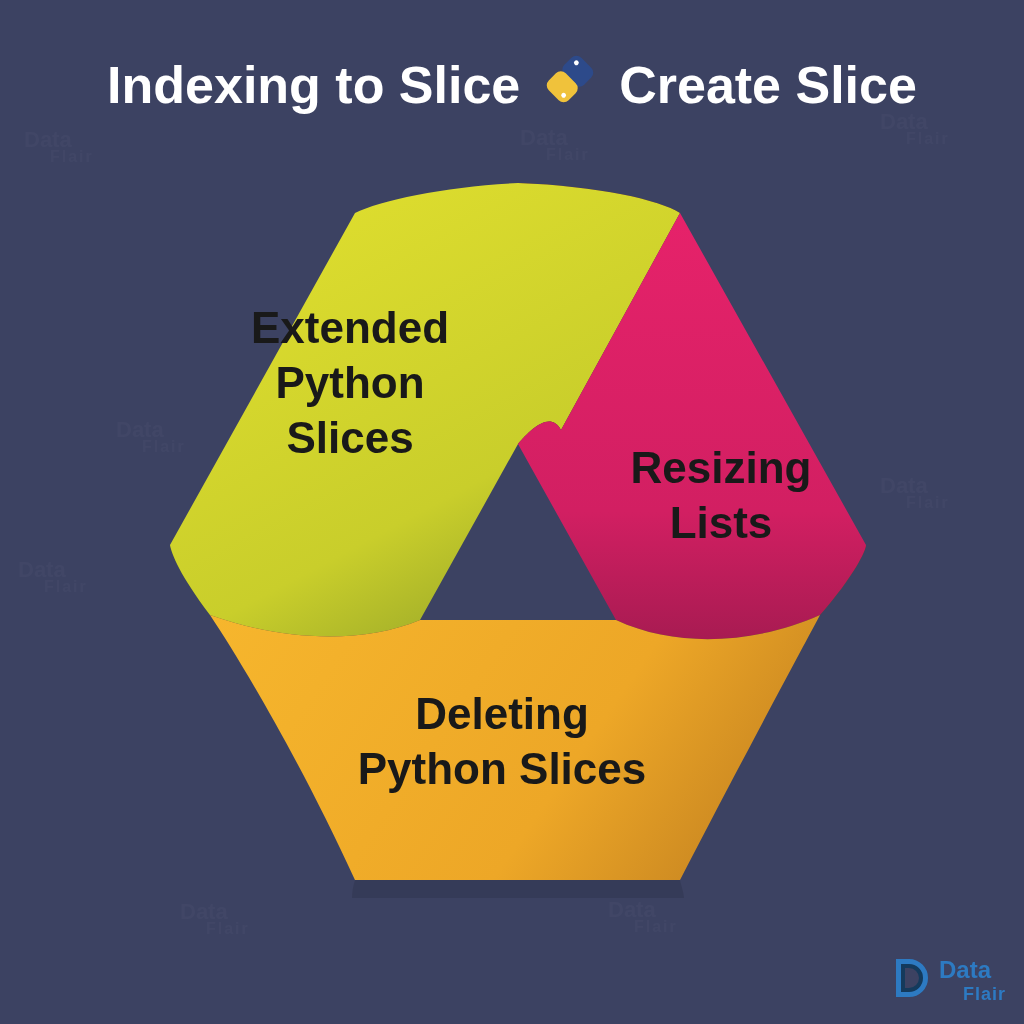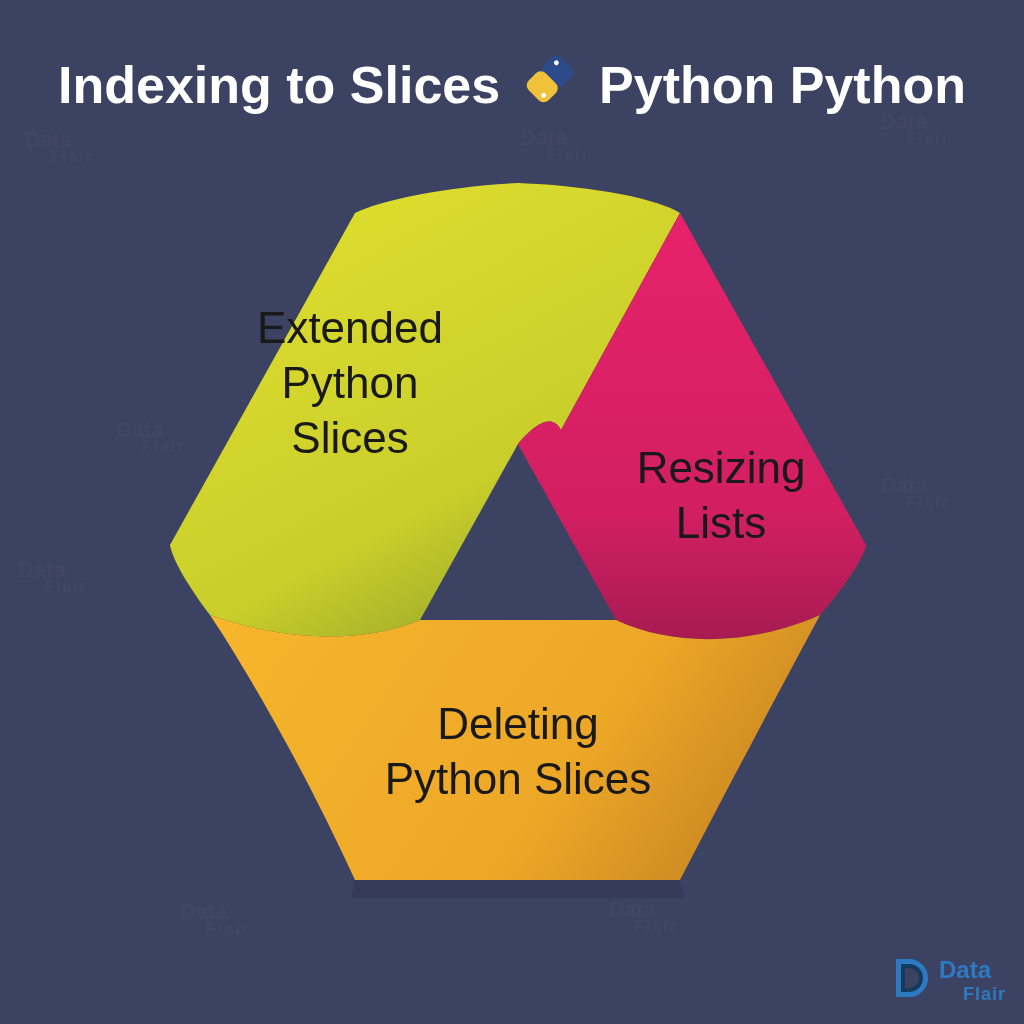--- a/index.html
+++ b/index.html
@@ -29,21 +29,21 @@
     font-size: 52px;
     font-weight: 700;
   }
   .title span {
     vertical-align: middle;
   }
   .tri-label {
     position: absolute;
     color: #191919;
     font-size: 44px;
-    font-weight: 400;
+    font-weight: 700;
     line-height: 1.25;
     text-align: center;
     pointer-events: none;
   }
   .logo {
     position: absolute;
     right: 18px;
     bottom: 18px;
     display: flex;
     align-items: center;
@@ -87,32 +87,32 @@
 <div class="wm" style="left:180px; top:902px;">
     <span class="w1">Data</span>
     <span class="w2">Flair</span>
   </div>
 <div class="wm" style="left:608px; top:900px;">
     <span class="w1">Data</span>
     <span class="w2">Flair</span>
   </div>
 
 <div class="title">
-  <span>Indexing to Slices</span>
+  <span>Indexing to Slice</span>
   <span style="display:inline-block;vertical-align:middle;margin:0 6px;">
     <svg width="58" height="58" viewBox="0 0 58 58">
       <g transform="rotate(45 29 29)">
         <rect x="15" y="6" width="28" height="24" rx="7" fill="#2d4a8a"></rect>
         <rect x="15" y="28" width="28" height="24" rx="7" fill="#f0c23b"></rect>
         <circle cx="22" cy="13" r="2.4" fill="#fff"></circle>
         <circle cx="36" cy="45" r="2.4" fill="#fff"></circle>
       </g>
     </svg>
   </span>
-  <span>Python Python</span>
+  <span>Create Slice</span>
 </div>
 
 <svg width="1024" height="1024" viewBox="0 0 1024 1024" style="position:absolute;left:0;top:0;pointer-events:none;">
   <defs>
     <linearGradient id="gYG" x1="0" y1="0" x2="0.6" y2="1">
       <stop offset="0" stop-color="#e3e12f"></stop>
       <stop offset="0.75" stop-color="#c9ce2b"></stop>
       <stop offset="1" stop-color="#9eab29"></stop>
     </linearGradient>
     <radialGradient id="gYGcurl" cx="0.3" cy="0.3" r="0.9">
@@ -181,21 +181,21 @@
            C 742 760 795 662 820 615
            C 760 642 680 650 616 620
            L 420 620
            C 360 645 280 640 210 615 Z"></path>
 
   <path fill="#000" opacity="0.10" d="M 355 880 L 680 880 C 682 888 684 894 684 898 L 352 898 C 352 892 353 886 355 880 Z"></path>
 </svg>
 
 <div class="tri-label" style="left:190px; top:300px; width:320px;">Extended<br>Python<br>Slices</div>
 <div class="tri-label" style="left:596px; top:440px; width:250px;">Resizing<br>Lists</div>
-<div class="tri-label" style="left:288px; top:686px; width:460px;margin-top:10px;">Deleting<br>Python Slices</div>
+<div class="tri-label" style="left:272px; top:686px; width:460px;">Deleting<br>Python Slices</div>
 
 <div class="logo">
   <span>
     <svg width="48" height="48" viewBox="0 0 48 48">
       <path d="M14 8 h10 a16 16 0 0 1 0 32 h-10 Z" fill="none" stroke="#2d7ac2" stroke-width="6"></path>
       <path d="M18 12 h6 a12 12 0 0 1 0 24 h-6 Z" fill="none" stroke="#143a5c" stroke-width="4"></path>
     </svg>
   </span>
   <span class="logo-text">
     <span class="l1">Data</span>

